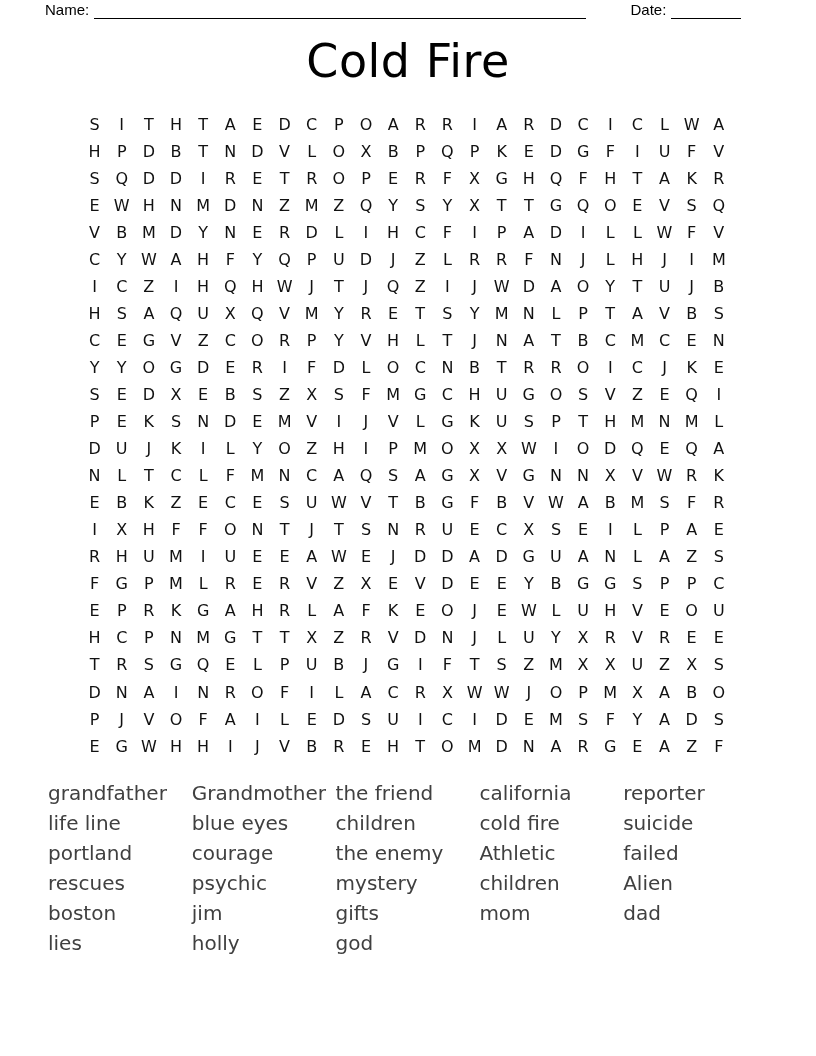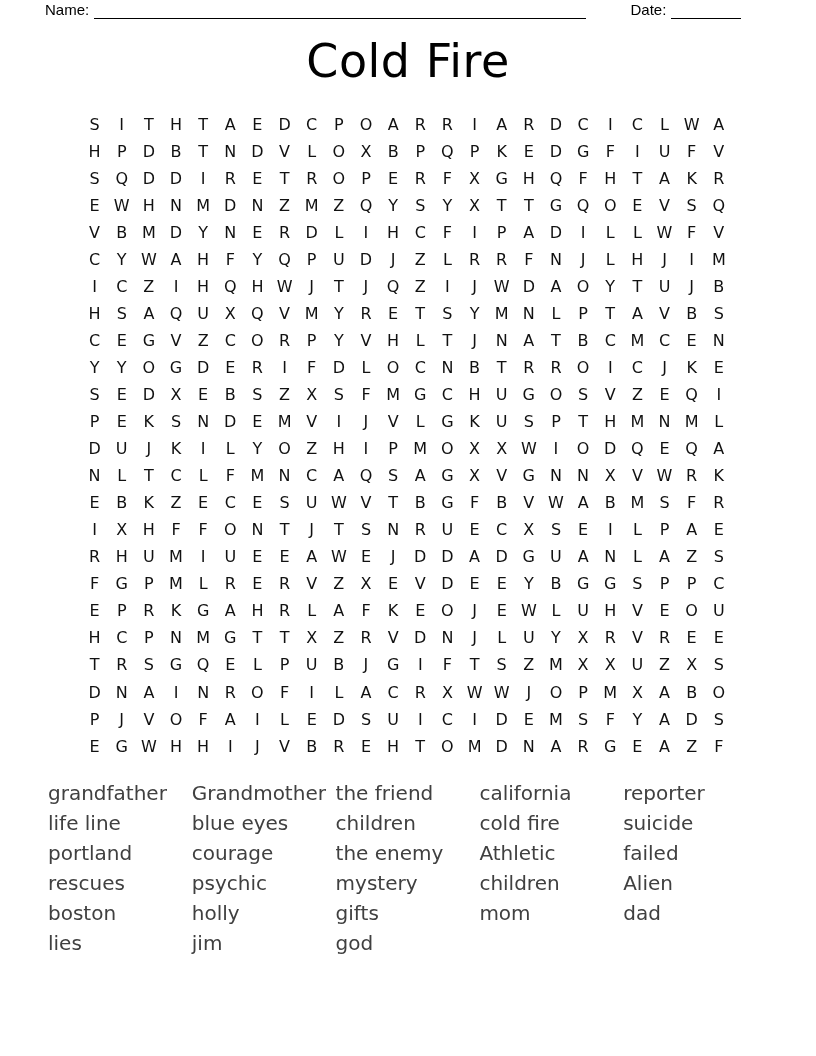--- a/index.html
+++ b/index.html
@@ -683,22 +683,22 @@
       <div class="word">portland</div>
       <div class="word">rescues</div>
       <div class="word">boston</div>
       <div class="word">lies</div>
     </div>
     <div class="word-col">
       <div class="word">Grandmother</div>
       <div class="word">blue eyes</div>
       <div class="word">courage</div>
       <div class="word">psychic</div>
+      <div class="word">jim</div>
       <div class="word">holly</div>
-      <div class="word">jim</div>
     </div>
     <div class="word-col">
       <div class="word">the friend</div>
       <div class="word">children</div>
       <div class="word">the enemy</div>
       <div class="word">mystery</div>
       <div class="word">gifts</div>
       <div class="word">god</div>
     </div>
     <div class="word-col">

